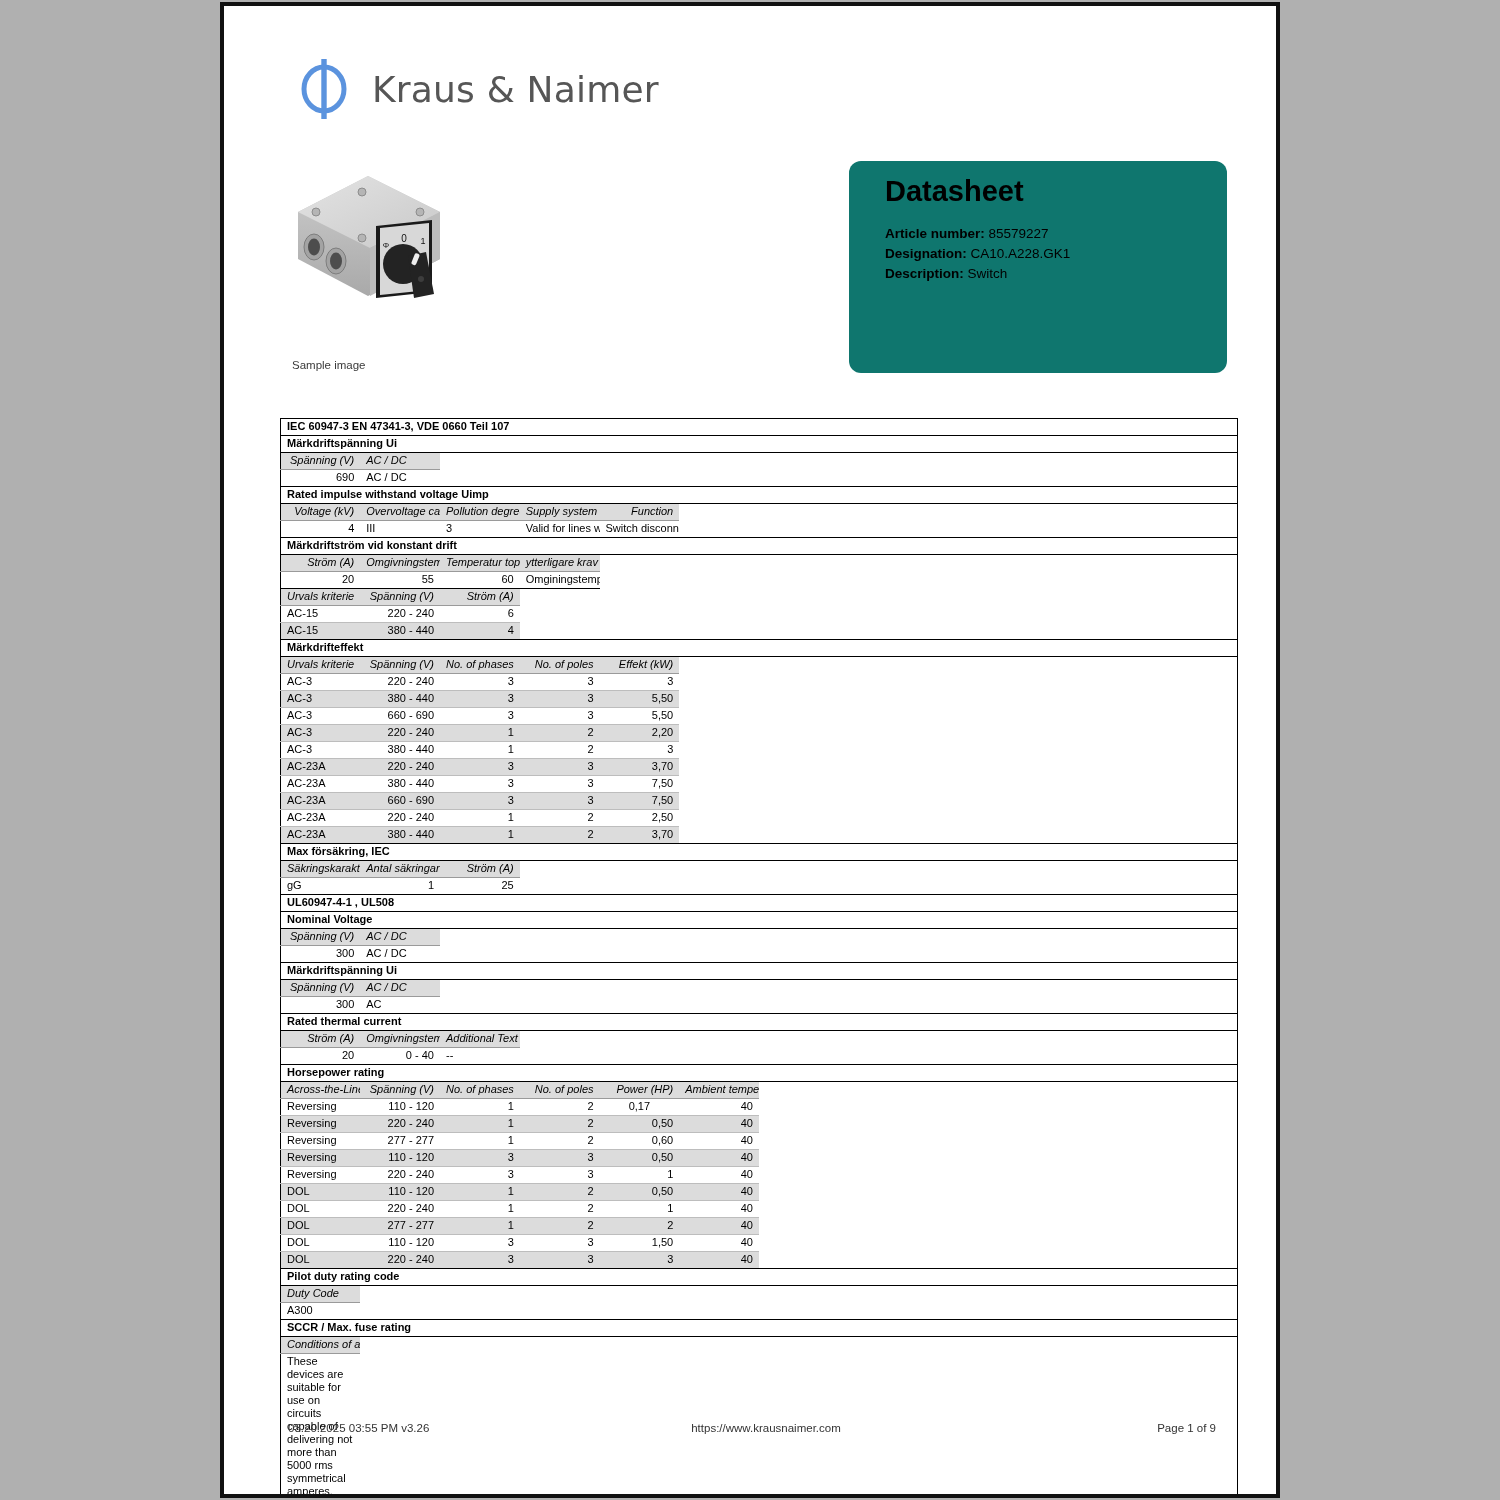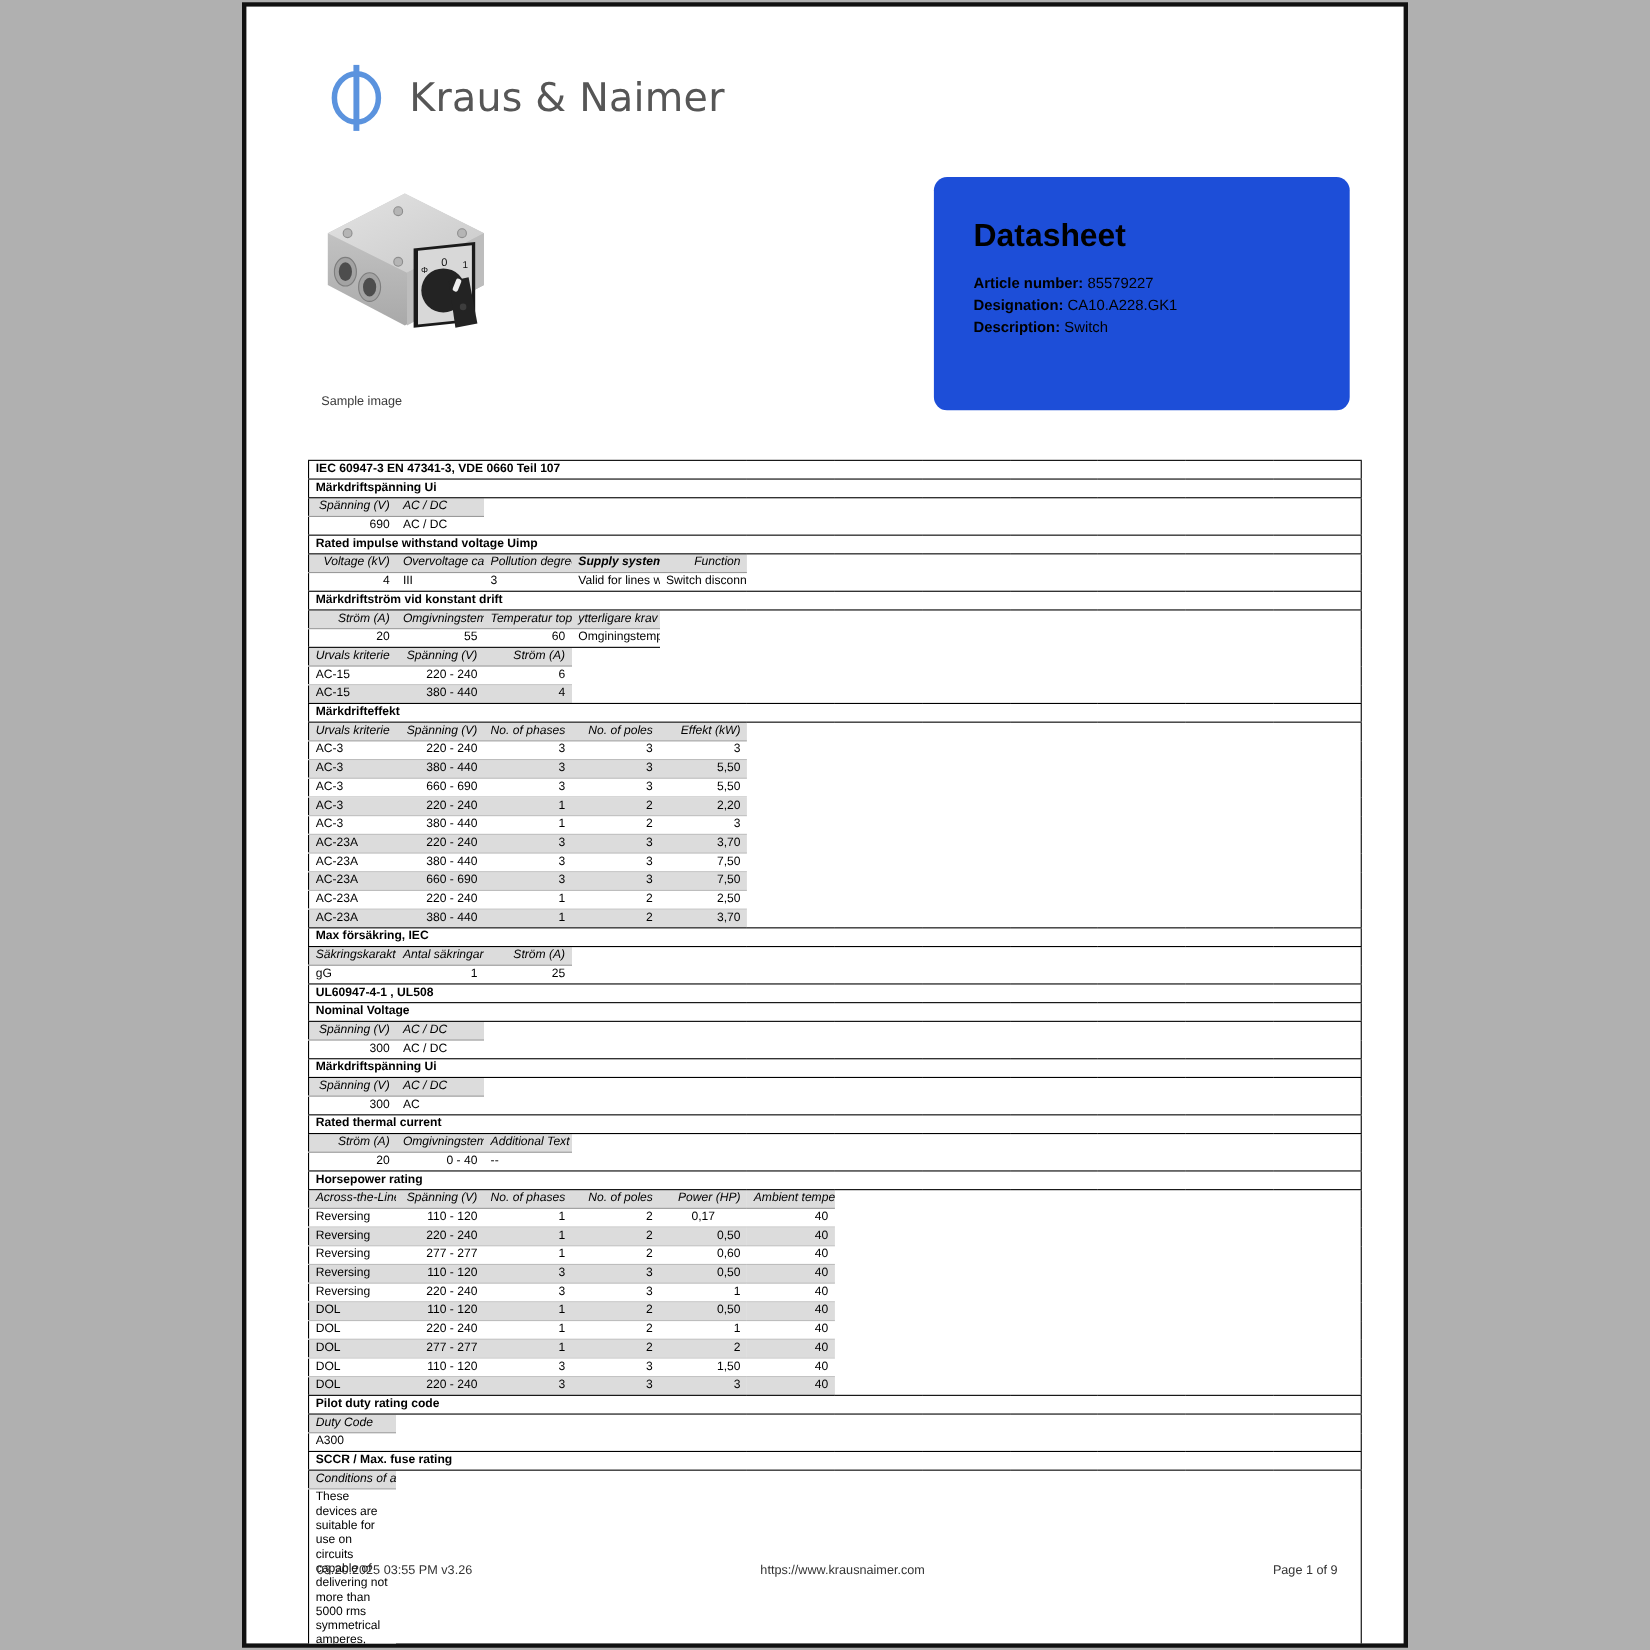--- a/index.html
+++ b/index.html
@@ -39,22 +39,22 @@
     width: 200px; height: 175px;
   }
   .sample-caption {
     position: absolute; left: 68px; top: 353px;
     font-size: 11.5px; color: #3a3a3a;
   }
 
   .ds-box {
     position: absolute; left: 625px; top: 155px;
     width: 378px; height: 212px;
-    background: #1d4ed8; border-radius: 12px;
-    padding: 38px 0 0 36px;
+    background: #0f766e; border-radius: 12px;
+    padding: 14px 0 0 36px;
   }
   .ds-title { font-size: 29px; font-weight: bold; color: #000; margin-bottom: 16px; }
   .ds-line { font-size: 13.5px; color: #000; line-height: 20px; }
   .ds-line b { font-weight: bold; }
 
   
   #spec {
     position: absolute; left: 56px; top: 412px;
     width: 958px;
     border-collapse: collapse;
@@ -187,21 +187,21 @@
             <td class="r" style="width: 50%;">690</td>
             <td class="l" style="width: 50%;">AC / DC</td>
           </tr>
           <tr class="sub">
             <td colspan="12">Rated impulse withstand voltage Uimp</td>
           </tr>
           <tr class="hdr">
             <td class="r" style="width: 11.25%;">Voltage (kV)</td>
             <td class="l" style="width: 16.25%;">Overvoltage category</td>
             <td class="l" style="width: 14.583%;">Pollution degree</td>
-            <td class="l" style="width: 45%; font-weight: bold;">Supply system</td>
+            <td class="l" style="width: 45%;">Supply system</td>
             <td class="r" style="width: 12.917%;">Function</td>
           </tr>
           <tr class="row endline">
             <td class="r" style="width: 11.25%;">4</td>
             <td class="l" style="width: 16.25%;">III</td>
             <td class="l" style="width: 14.583%;">3</td>
             <td class="l" style="width: 45%;">Valid for lines with grounded common neutral termination</td>
             <td class="r" style="width: 12.917%;">Switch disconnector</td>
           </tr>
           <tr class="sub">

